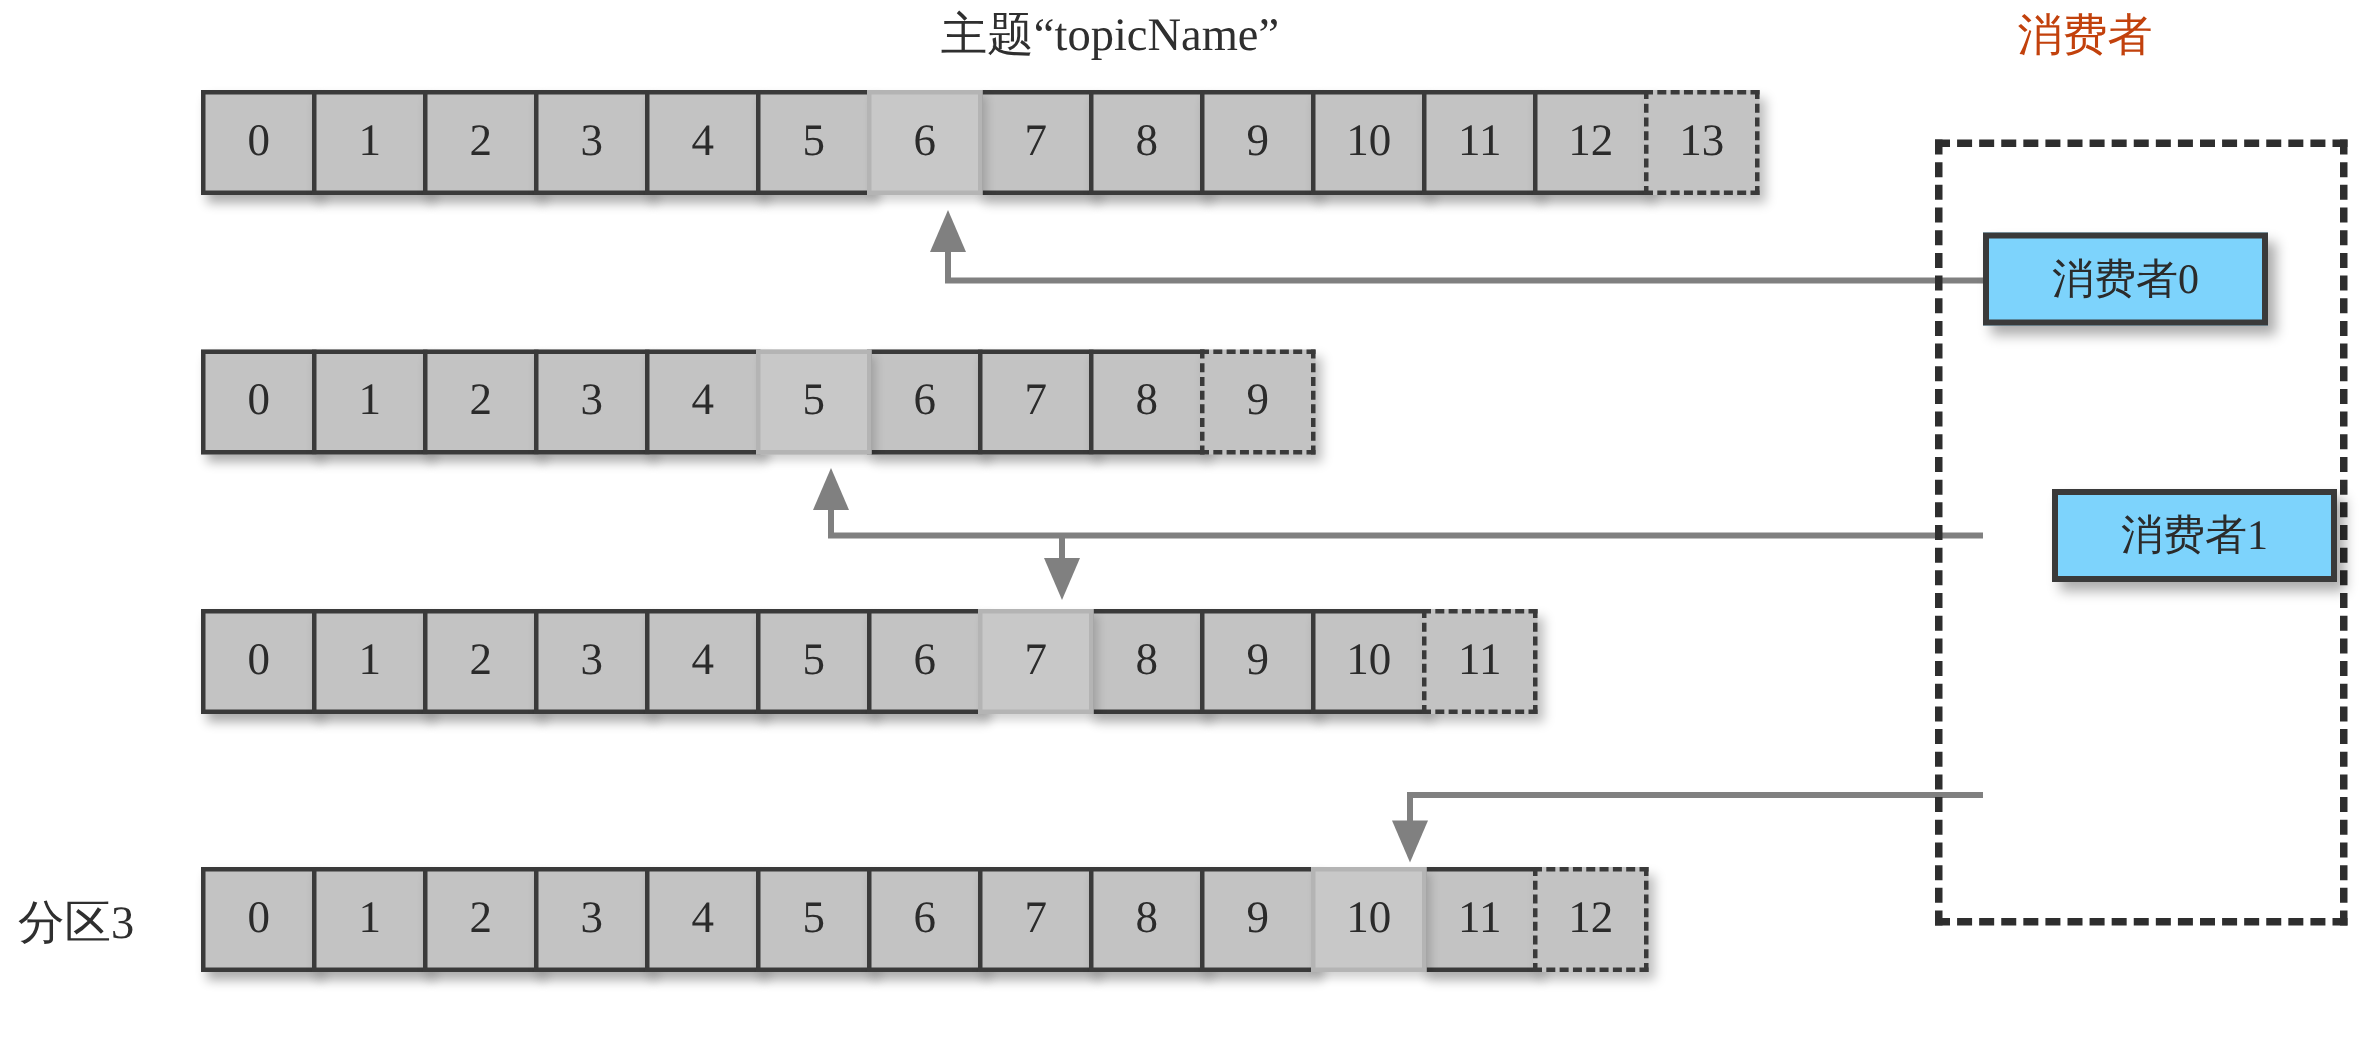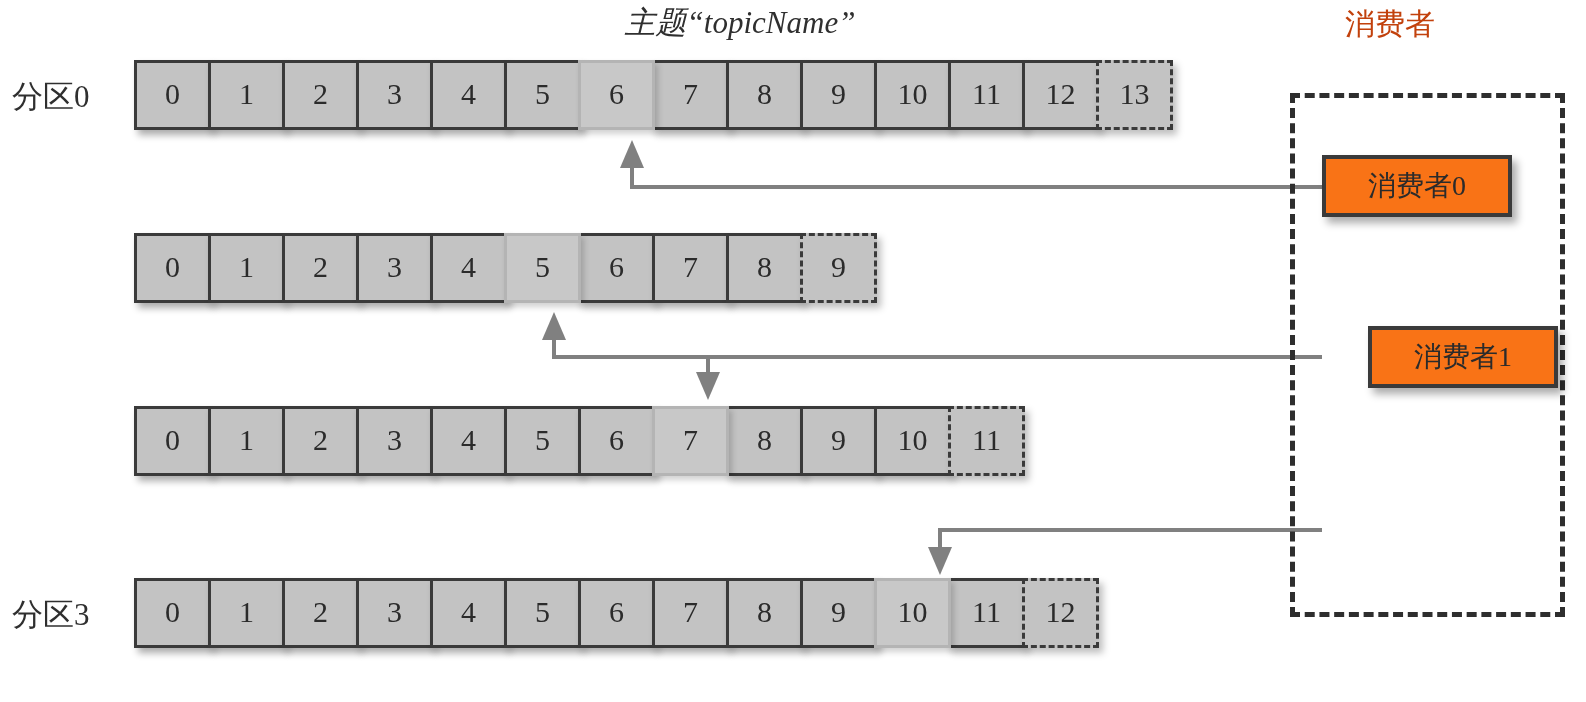--- a/index.html
+++ b/index.html
@@ -15,21 +15,20 @@
 
   
   .topic-title{
     position:absolute;
     left:520px;top:2px;width:440px;
     text-align:center;
     font-size:31px;
     letter-spacing:0px;
     color:#2f2f2f;
     white-space:nowrap;
-    font-style:italic;
   }
   .group-title{
     position:absolute;
     left:1345px;top:2px;width:276px;
     text-align:left;
     font-size:30px;
     line-height:43px;
     color:#c2410c;
   }
 
@@ -74,42 +73,41 @@
     position:absolute;
     left:1290px;top:93px;
     width:275px;height:524px;
     box-sizing:border-box;
     border:5px dashed #2e2e2e;
   }
   .consumer{
     position:absolute;
     width:190px;height:62px;
     box-sizing:border-box;
-    background:#f97316;
+    background:#7dd3fc;
     border:4px solid #3a3a3a;
     display:flex;align-items:center;justify-content:center;
     font-size:28px;color:#2b2b2b;
     box-shadow:5px 6px 8px rgba(0,0,0,0.33);
   }
 
   
   #wires{position:absolute;left:0;top:0;width:1586px;height:702px;pointer-events:none;}
 </style>
 </head>
 <body>
 
 <div id="stage">
 
   <div class="topic-title">主题“topicName”</div>
 
   <div class="group-title">
     <div>消费者</div>
   </div>
 
-  <div class="row-label" style="top:76px">分区0</div>
   <div class="row-label" style="top:594px">分区3</div>
 
   <div class="strip" id="strip-0" style="left:134px;top:60px">
       <div class="cell">
         <span>0</span>
       </div>
       <div class="cell">
         <span>1</span>
       </div>
       <div class="cell">

